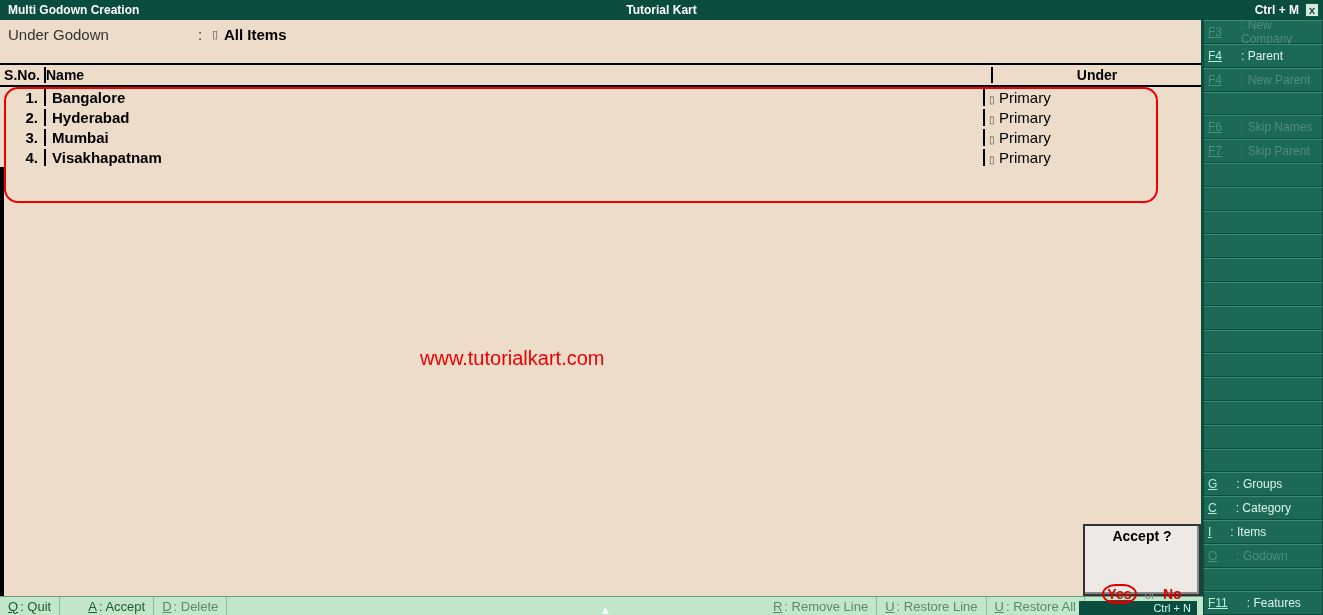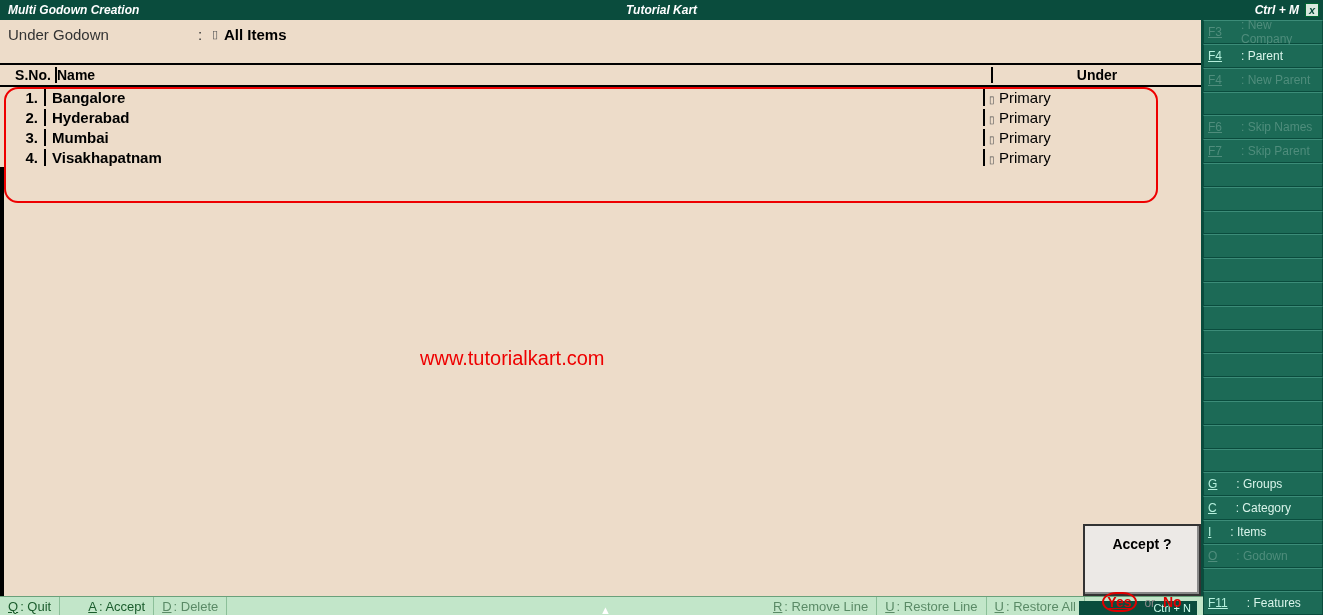--- a/index.html
+++ b/index.html
@@ -14,21 +14,20 @@
   }
   .titlebar {
     background: #0a4c3d;
     color: #fff;
     height: 20px;
     display: flex;
     align-items: center;
     position: relative;
     font-size: 12px;
     font-weight: bold;
-    font-style: italic;
   }
   .titlebar .left { padding-left: 8px; }
   .titlebar .center { position: absolute; left: 50%; transform: translateX(-50%); color:#fff; }
   .titlebar .right { position:absolute; right: 24px; color:#fff; }
   .titlebar .close {
     position:absolute; right:4px; top:3px;
     width:14px; height:14px; background:#d9e8df;
     color:#0a4c3d; font-weight:bold; font-size:11px;
     display:flex; align-items:center; justify-content:center;
     border:1px solid #063; cursor:pointer;
@@ -76,21 +75,20 @@
   .under-row .colon { width: 14px; }
   .under-row .marker { width:12px; color:#555; font-size:11px;}
   .under-row .val { font-weight: bold; color:#000; }
   .thead {
     display:flex;
     border-top: 2px solid #000;
     border-bottom: 2px solid #000;
     font-weight:bold;
     height: 24px; align-items:center;
     margin-top: 14px;
-    padding-left: 11px;
   }
   .col-sno { width:46px; text-align:center; border-right:2px solid #000; }
   .col-name { flex:1; border-right:2px solid #000;}
   .col-under { width:208px; text-align:center; }
   .tbody { flex:1; position:relative;}
   .trow { display:flex; height:20px; align-items:center; font-size:15px;}
   .trow .c-sno { width:46px; text-align:right; padding-right:6px; font-weight:bold; border-right:2px solid #000;}
   .trow .c-name { flex:1; padding-left:6px; font-weight:bold; border-right:2px solid #000;}
   .trow .c-under { width:216px; padding-left:4px; }
   .trow .c-under .mk { display:inline-block; width:10px; font-size:10px; color:#555;}
@@ -109,21 +107,21 @@
     color:#e00; font-size:20px;
   }
   .accept-box {
     position:absolute;
     right:0; bottom:19px;
     width:118px; height:72px;
     background:#ece9e6;
     border:2px solid #333;
     box-shadow: -2px -2px 0 #888 inset;
     display:flex; flex-direction:column;
-    align-items:center; justify-content:space-between;
+    align-items:center; justify-content:center;
     font-size:14px;
     z-index:5;
     gap:42px;
   }
   .accept-box .q { font-weight:bold; margin-top:10px;}
   .accept-box .opts { }
   .accept-box .yes { color:#d00; font-weight:bold; text-decoration:underline; cursor:pointer;}
   .accept-box .yes-circle { border:2px solid #d00; border-radius:50%/60%; padding:0 3px;}
   .accept-box .or { color:#888; margin:0 4px; font-size:12px;}
   .accept-box .no { color:#d00; font-weight:bold; cursor:pointer;}

